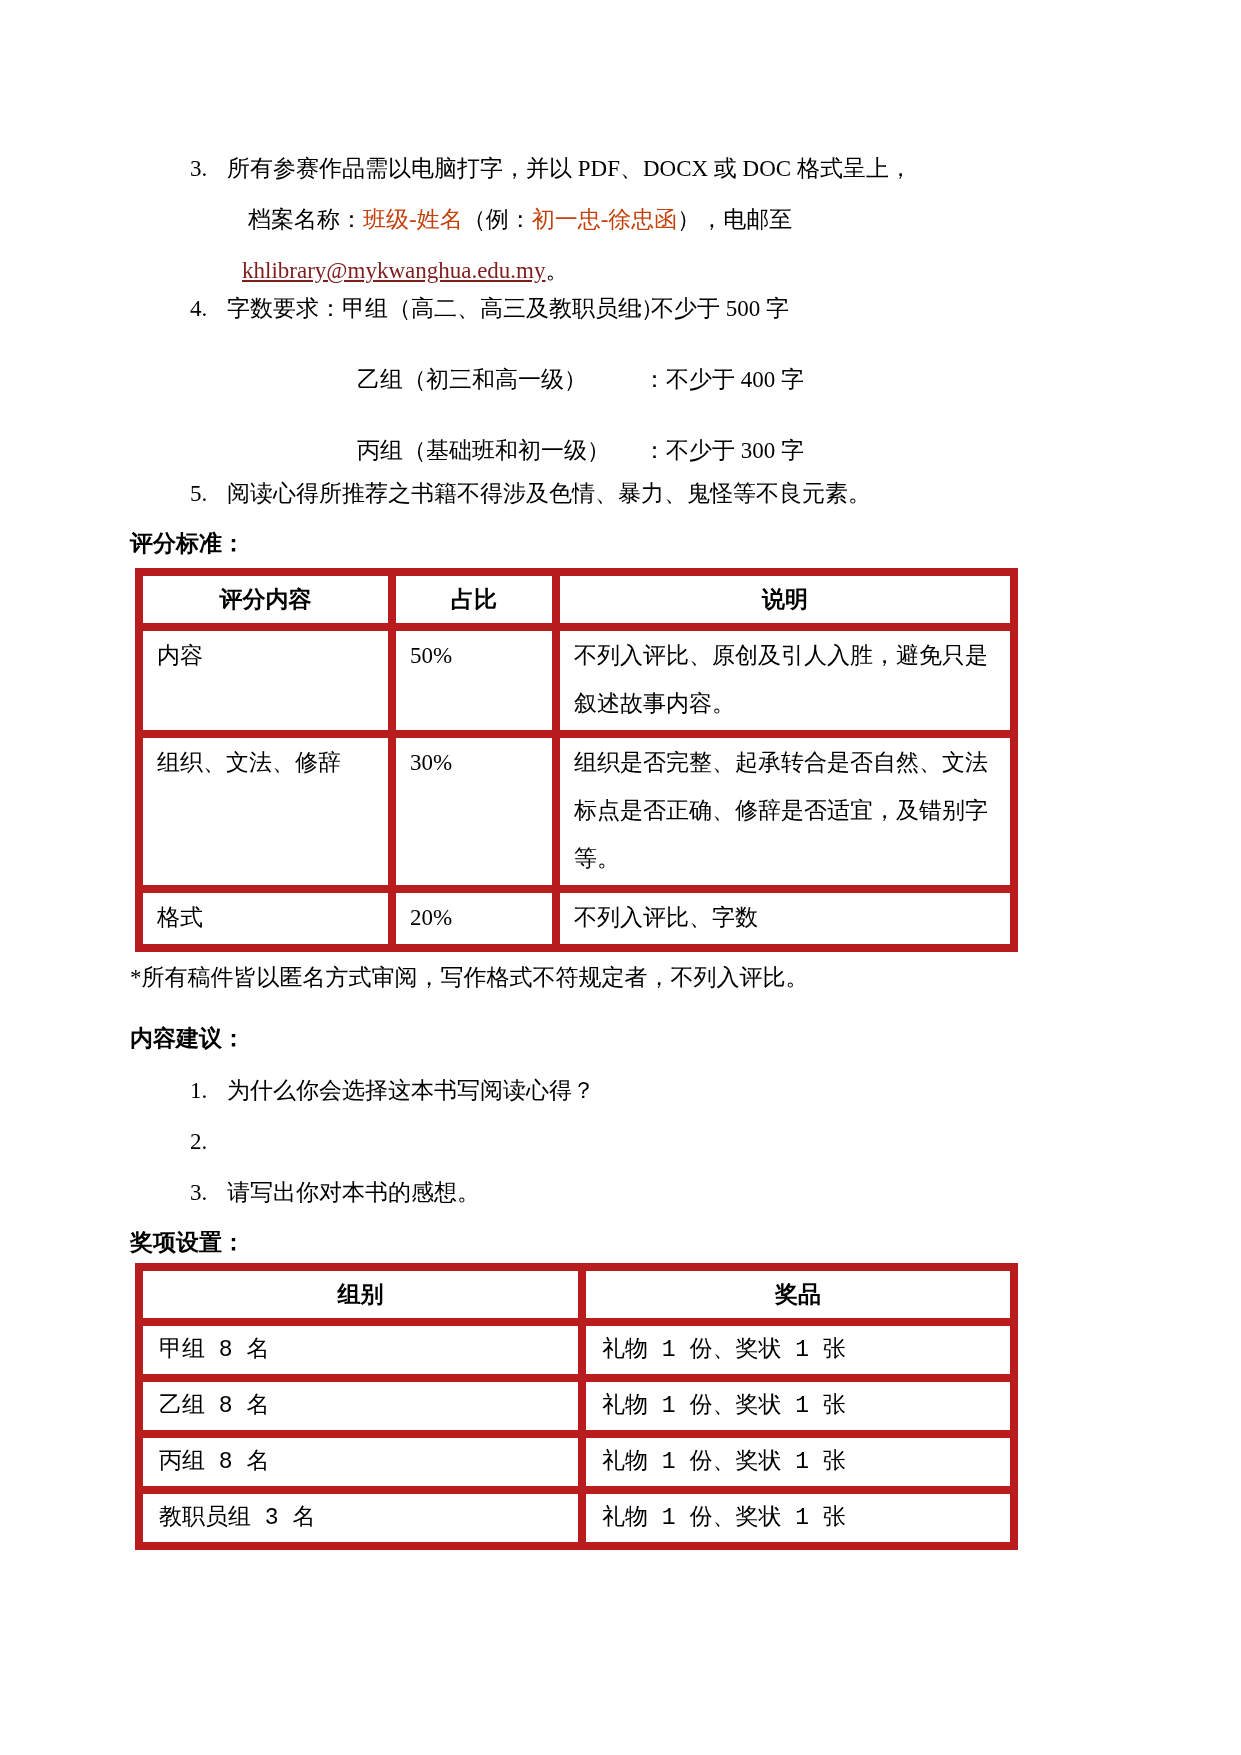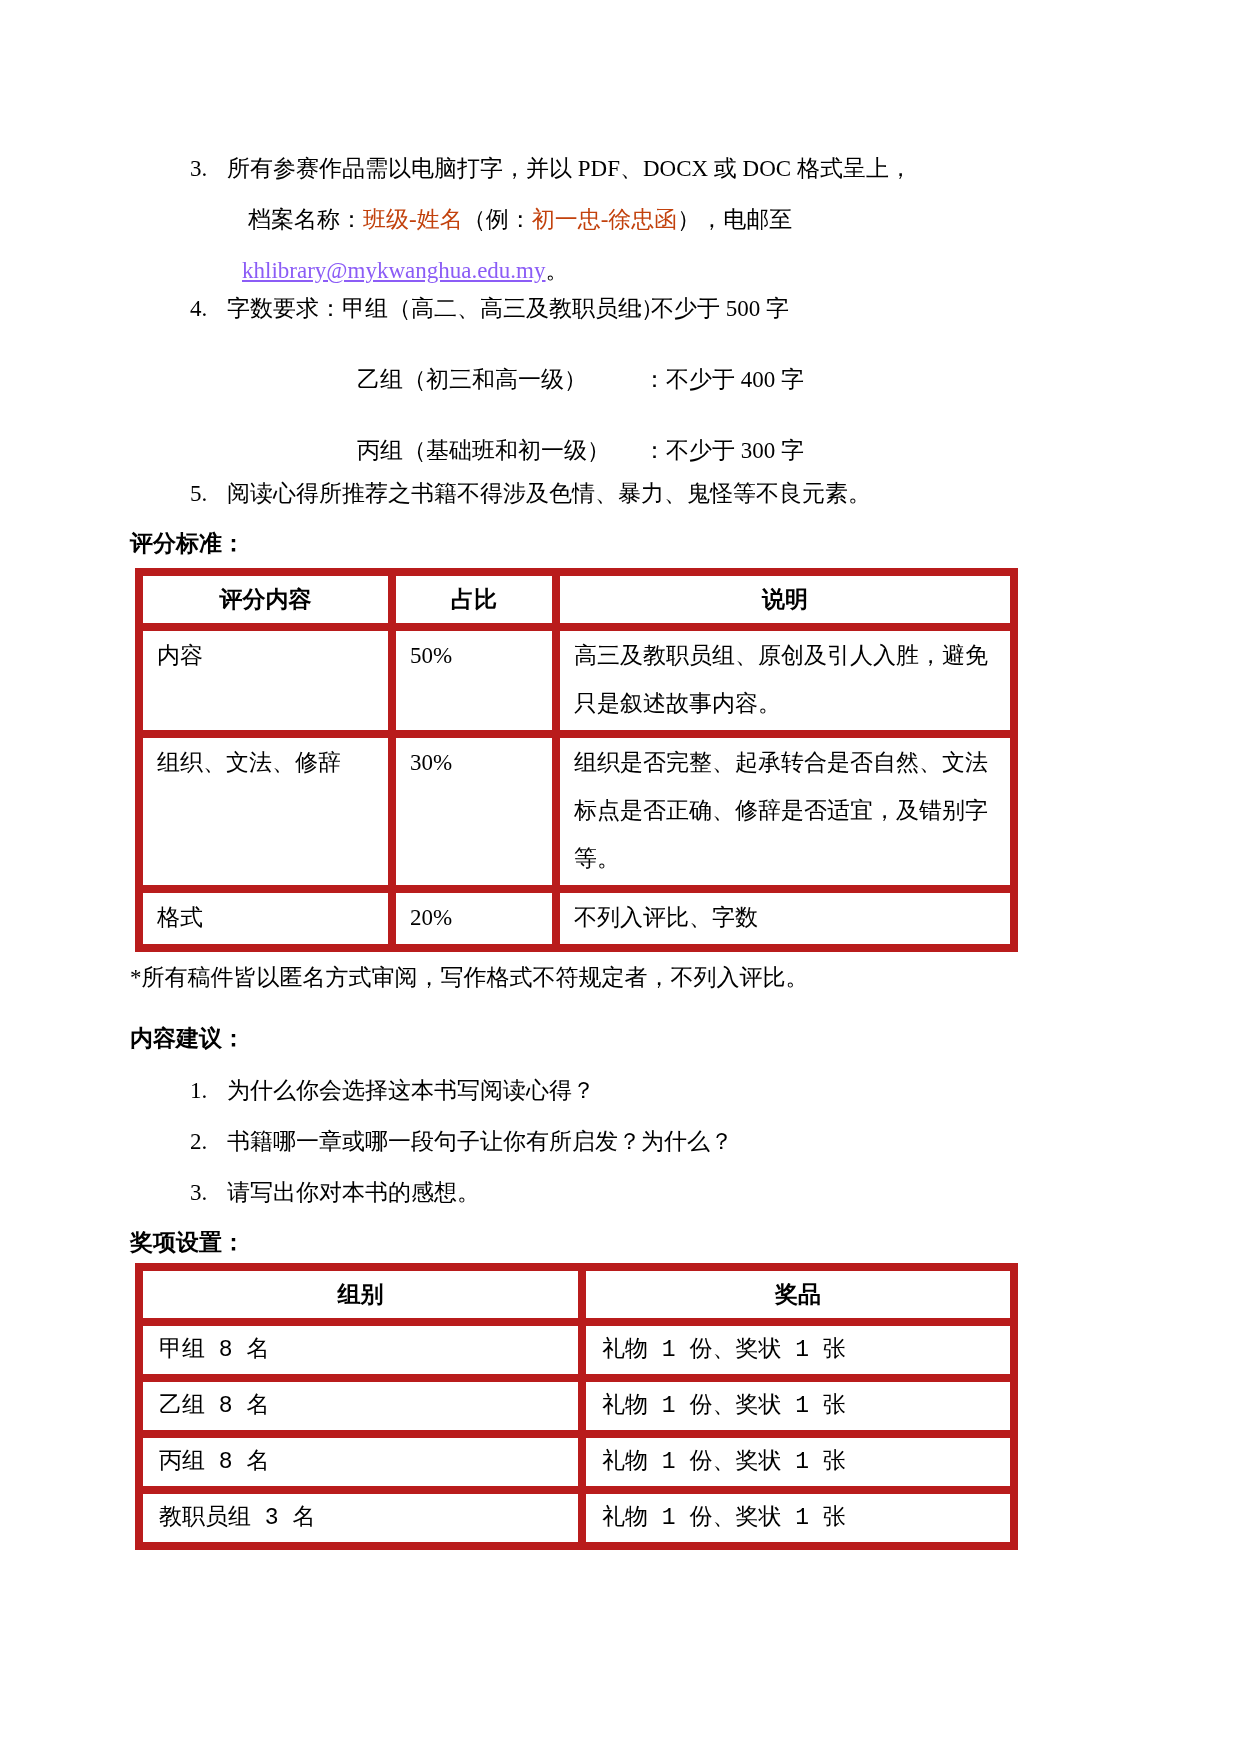--- a/index.html
+++ b/index.html
@@ -12,21 +12,21 @@
     overflow:hidden;
   }
   .content{position:absolute;left:130px;top:143px;width:885px;}
   .dbl{line-height:51px;}
   .li{display:flex;align-items:flex-start;}
   .num{flex:0 0 37px;margin-left:60px;}
   .t{flex:1 1 auto;}
   .cont2{margin-left:118px;}   
   .cont3{margin-left:112px;}   
   .red{color:#c2410c;}
-  .link{color:#8b5cf6;text-decoration:underline;cursor:pointer;}
+  .link{color:#7f1d1d;text-decoration:underline;cursor:pointer;}
   .item4{margin-top:-4px;line-height:33px;}
   .item4 .wrow{display:flex;}
   .item4 .indent{margin-left:227px;margin-top:38px;}
   .group{display:inline-block;width:286px;white-space:nowrap;}
   .item5{margin-top:1px;}
   .hd{font-weight:700;line-height:40px;}
   .hd1{margin-top:5px;}
   table{border-collapse:collapse;margin-left:5px;table-layout:fixed;}
   .tbl1{margin-top:4px;width:875px;}
   .tbl1 col:nth-child(1){width:253px;}
@@ -93,21 +93,21 @@
         </colgroup>
       <tbody>
           <tr>
         <th>评分内容</th>
         <th>占比</th>
         <th>说明</th>
       </tr>
       <tr>
         <td>内容</td>
         <td>50%</td>
-        <td>高三及教职员组、原创及引人入胜，避免只是叙述故事内容。</td>
+        <td>不列入评比、原创及引人入胜，避免只是叙述故事内容。</td>
       </tr>
       <tr>
         <td>组织、文法、修辞</td>
         <td>30%</td>
         <td>组织是否完整、起承转合是否自然、文法标点是否正确、修辞是否适宜，及错别字等。</td>
       </tr>
       <tr>
         <td>格式</td>
         <td>20%</td>
         <td>不列入评比、字数</td>
@@ -118,21 +118,20 @@
     <div class="footnote">*所有稿件皆以匿名方式审阅，写作格式不符规定者，不列入评比。</div>
 
     <div class="hd hd2">内容建议：</div>
     <div class="sug">
       <div class="li">
         <span class="num">1.</span>
         <span class="t">为什么你会选择这本书写阅读心得？</span>
       </div>
       <div class="li">
         <span class="num">2.</span>
-        <span class="t">书籍哪一章或哪一段句子让你有所启发？为什么？</span>
       </div>
       <div class="li">
         <span class="num">3.</span>
         <span class="t">请写出你对本书的感想。</span>
       </div>
     </div>
 
     <div class="hd hd3">奖项设置：</div>
 
     <table class="tbl2">

